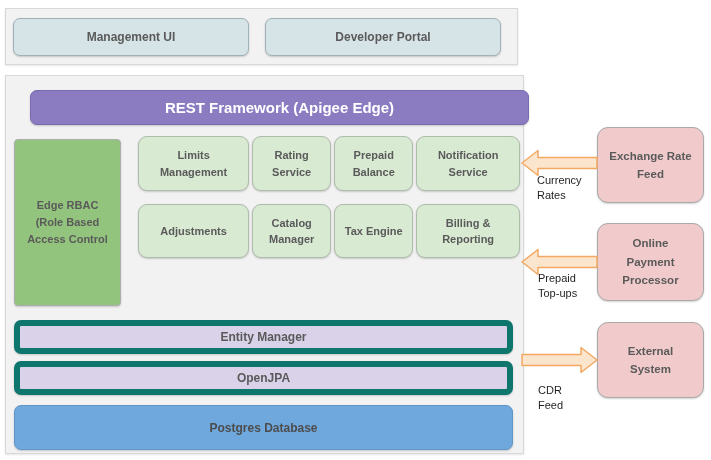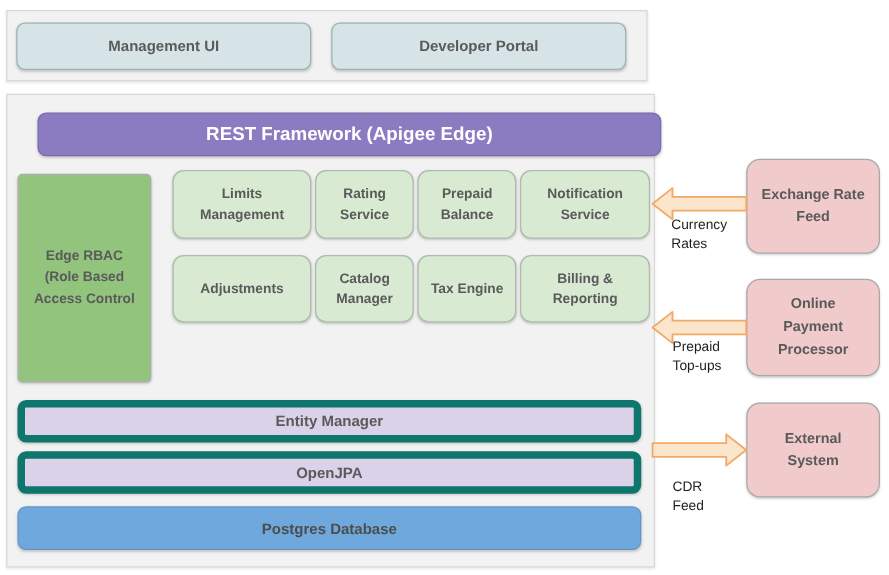--- a/index.html
+++ b/index.html
@@ -111,21 +111,21 @@
 
 
   <div class="node lav-bar" style="left:8px;top:244px;width:499px;height:34px;">
     <span>Entity Manager</span>
   </div>
 
   <div class="node lav-bar" style="left:8px;top:285px;width:499px;height:34px;">
     <span>OpenJPA</span>
   </div>
 
-  <div class="node blue-bar" style="left:8px;top:329px;width:499px;height:35px;">
+  <div class="node blue-bar" style="left:8px;top:329px;width:499px;height:45px;">
     <span>Postgres Database</span>
   </div>
 </div>
 
 <div class="node pink-box" style="left:597px;top:127px;width:107px;height:76px;">
   <span>Exchange Rate Feed</span>
 </div>
 <div class="node pink-box" style="left:597px;top:223px;width:107px;height:78px;">
   <span>Online Payment Processor</span>
 </div>

